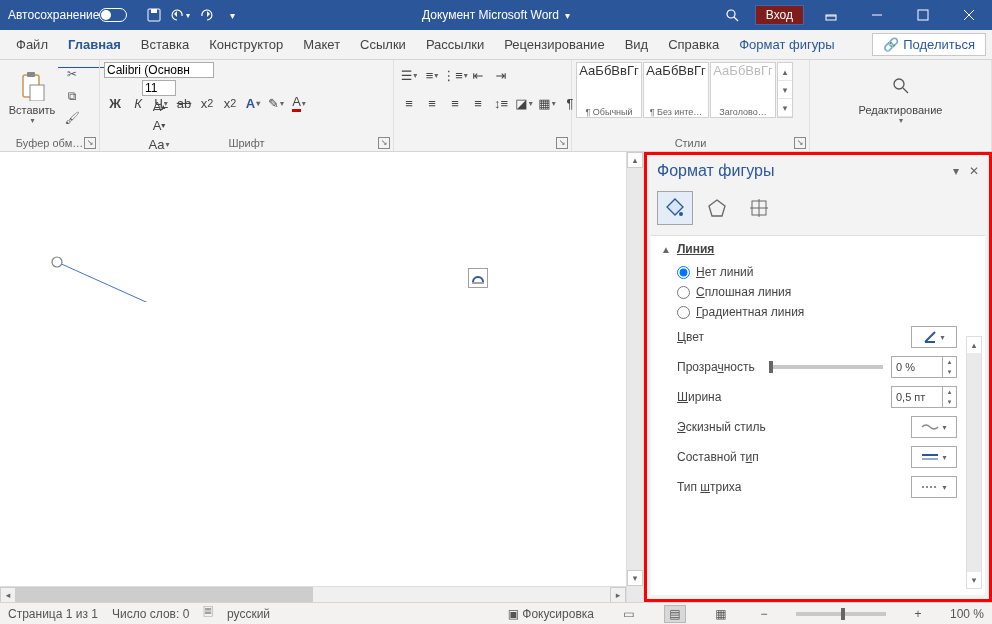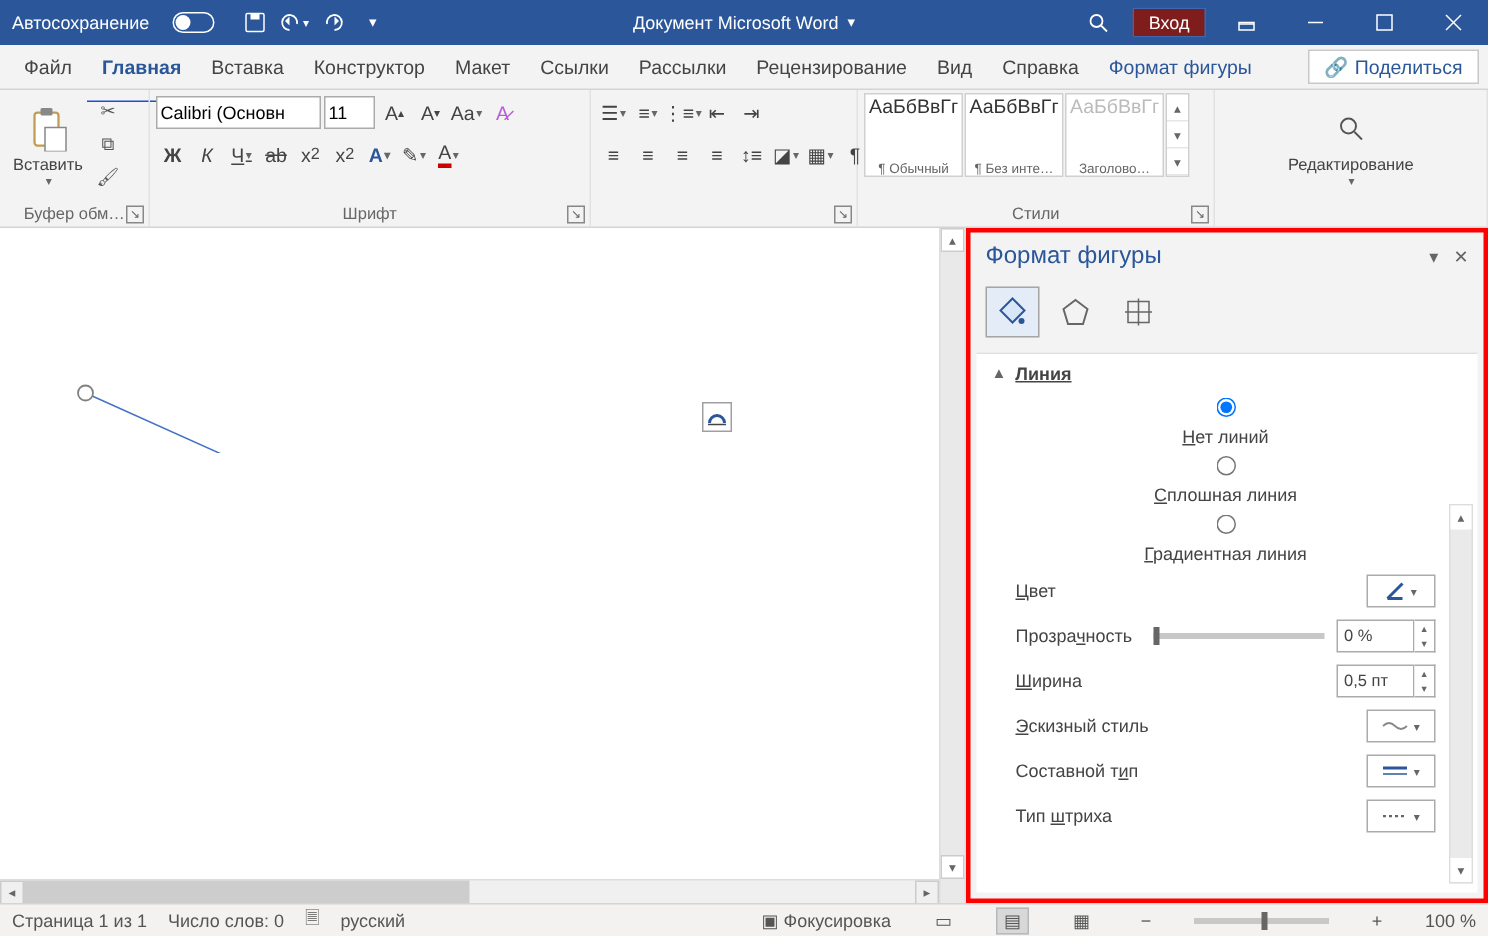--- a/index.html
+++ b/index.html
@@ -1,20 +1,20 @@
 <!DOCTYPE html>
 <html><head>
 <meta charset="utf-8">
 <style>
 * { box-sizing: border-box; margin: 0; padding: 0; font-family: "Segoe UI", Arial, sans-serif; user-select: none; }
 body { background: #fff; width: 992px; height: 624px; overflow: hidden; position: relative; }
 
 
 .titlebar { height: 30px; background: #2b579a; color: #fff; display: flex; align-items: center; font-size: 12px; position: relative; }
-.titlebar .autosave { display: flex; align-items: center; gap: 16px; padding: 0 8px; }
+.titlebar .autosave { display: flex; align-items: center; gap: 0; padding: 0 8px; }
 .titlebar .toggle { width: 28px; height: 14px; border: 1px solid #fff; border-radius: 8px; position: relative; }
 .titlebar .toggle::before { content:""; position:absolute; left:1px; top:1px; width:10px; height:10px; background:#fff; border-radius:50%; }
 .titlebar .qat { display:flex; gap:4px; margin-left:8px; }
 .titlebar .qat .qatbtn { width:22px; height:22px; display:flex; align-items:center; justify-content:center; color:#fff; }
 .titlebar .doc-title { position:absolute; left:50%; transform:translateX(-50%); display:flex; align-items:center; gap:6px; }
 .titlebar .right { position:absolute; right:0; display:flex; align-items:center; height:100%; }
 .titlebar .right .search-icon, .titlebar .right .winbtn { width:46px; height:30px; display:flex; align-items:center; justify-content:center; color:#fff; }
 .titlebar .right .signin { padding:2px 10px; background:#7f1d1d; border:1px solid #3b68b0; font-size:12px; margin-right:4px; }
 
 
@@ -28,21 +28,21 @@
 .ribbon { height:92px; background:#f3f3f3; border-bottom:1px solid #d4d4d4; display:flex; align-items:stretch; }
 .group { border-right:1px solid #e1e1e1; display:flex; flex-direction:column; padding:2px 4px 0; position:relative; }
 .group .g-body { flex:1; display:flex; align-items:flex-start; gap:2px; }
 .group .g-label { height:16px; font-size:11px; color:#666; text-align:center; padding-bottom:1px; display:flex; align-items:center; justify-content:center; gap:4px; }
 .group .launcher { position:absolute; right:3px; bottom:2px; width:12px; height:12px; border:1px solid #888; font-size:8px; line-height:10px; text-align:center; color:#666; }
 .bigbtn { display:flex; flex-direction:column; align-items:center; justify-content:center; width:56px; height:70px; font-size:11px; color:#444; }
 .bigbtn .icon { width:32px; height:32px; display:flex; align-items:center; justify-content:center; margin-bottom:2px; }
 .smallcol { display:flex; flex-direction:column; gap:2px; width:22px; padding-top:2px; }
 .smallbtn { width:20px; height:20px; display:flex; align-items:center; justify-content:center; color:#555; font-size:12px; }
 
-.fontgrp .row { display:flex; align-items:center; gap:2px; height:26px; }
+.fontgrp .row { display:flex; align-items:center; gap:2px; height:26px;flex-direction:column; }
 .fontgrp select, .fontgrp input { height:22px; border:1px solid #ababab; font-size:12px; padding:0 2px; background:#fff; }
 .fontgrp .fontname { width:110px; }
 .fontgrp .fontsize { width:34px; }
 .fontgrp .fmtbtn, .paragrp .fmtbtn { width:22px; height:22px; display:flex; align-items:center; justify-content:center; font-size:13px; color:#444; border:1px solid transparent; }
 .fontgrp .row2 { display:flex; gap:1px; margin-top:2px; }
 .dd { font-size:8px; color:#666; margin-left:1px; }
 
 .paragrp .prow { display:flex; gap:1px; height:26px; align-items:center; }
 
 .stylegrp .styles { display:flex; gap:1px; }
@@ -72,21 +72,21 @@
 
 .formatpane { width:348px; border:3px solid #ff0000; background:#f3f3f3; display:flex; flex-direction:column; position:relative; }
 .formatpane .hdr { height:32px; display:flex; align-items:center; padding:0 10px; color:#2b579a; font-size:16px; }
 .formatpane .hdr .fphdrbtns { margin-left:auto; display:flex; gap:10px; color:#666; font-size:12px; }
 .formatpane .cats { display:flex; gap:6px; padding:4px 10px 10px; }
 .formatpane .catbtn { width:36px; height:34px; border:1px solid transparent; display:flex; align-items:center; justify-content:center; }
 .formatpane .catbtn.active { border-color:#a5a5a5; background:#e4ecf7; }
 .formatpane .section { padding:0 8px 4px; }
 .formatpane .sechdr { display:flex; align-items:center; gap:6px; font-size:12px; font-weight:600; color:#444; padding:6px 2px; }
 .formatpane .sechdr .tri { color:#666; font-size:10px; }
-.formatpane .radiorow { display:flex; align-items:center; gap:6px; font-size:12px; color:#444; padding:3px 0 3px 18px;flex-direction:column; }
+.formatpane .radiorow { display:flex; align-items:center; gap:6px; font-size:12px; color:#444; padding:3px 0 3px 18px; }
 .formatpane .radiorow input { margin:0; }
 .formatpane .proprow { display:flex; align-items:center; font-size:12px; color:#444; padding:4px 0 4px 18px; min-height:28px; }
 .formatpane .proprow .plabel { flex:1; }
 .formatpane .proprow .slider { flex:1; height:4px; background:#c8c8c8; position:relative; margin-right:8px; }
 .formatpane .proprow .slider::before { content:""; position:absolute; left:0; top:-4px; width:4px; height:12px; background:#666; }
 .formatpane .numbox { width:52px; height:22px; border:1px solid #ababab; background:#fff; font-size:11px; padding:0 4px; display:flex; align-items:center; }
 .formatpane .spin { width:14px; height:22px; border:1px solid #ababab; border-left:none; background:#fff; display:flex; flex-direction:column; }
 .formatpane .spin div { flex:1; font-size:7px; display:flex; align-items:center; justify-content:center; color:#666; }
 .formatpane .swatchbtn { width:34px; height:22px; border:1px solid #ababab; background:#fff; display:flex; align-items:center; justify-content:center; gap:2px; }
 .formatpane .swatchbtn.dd { width:46px; }

